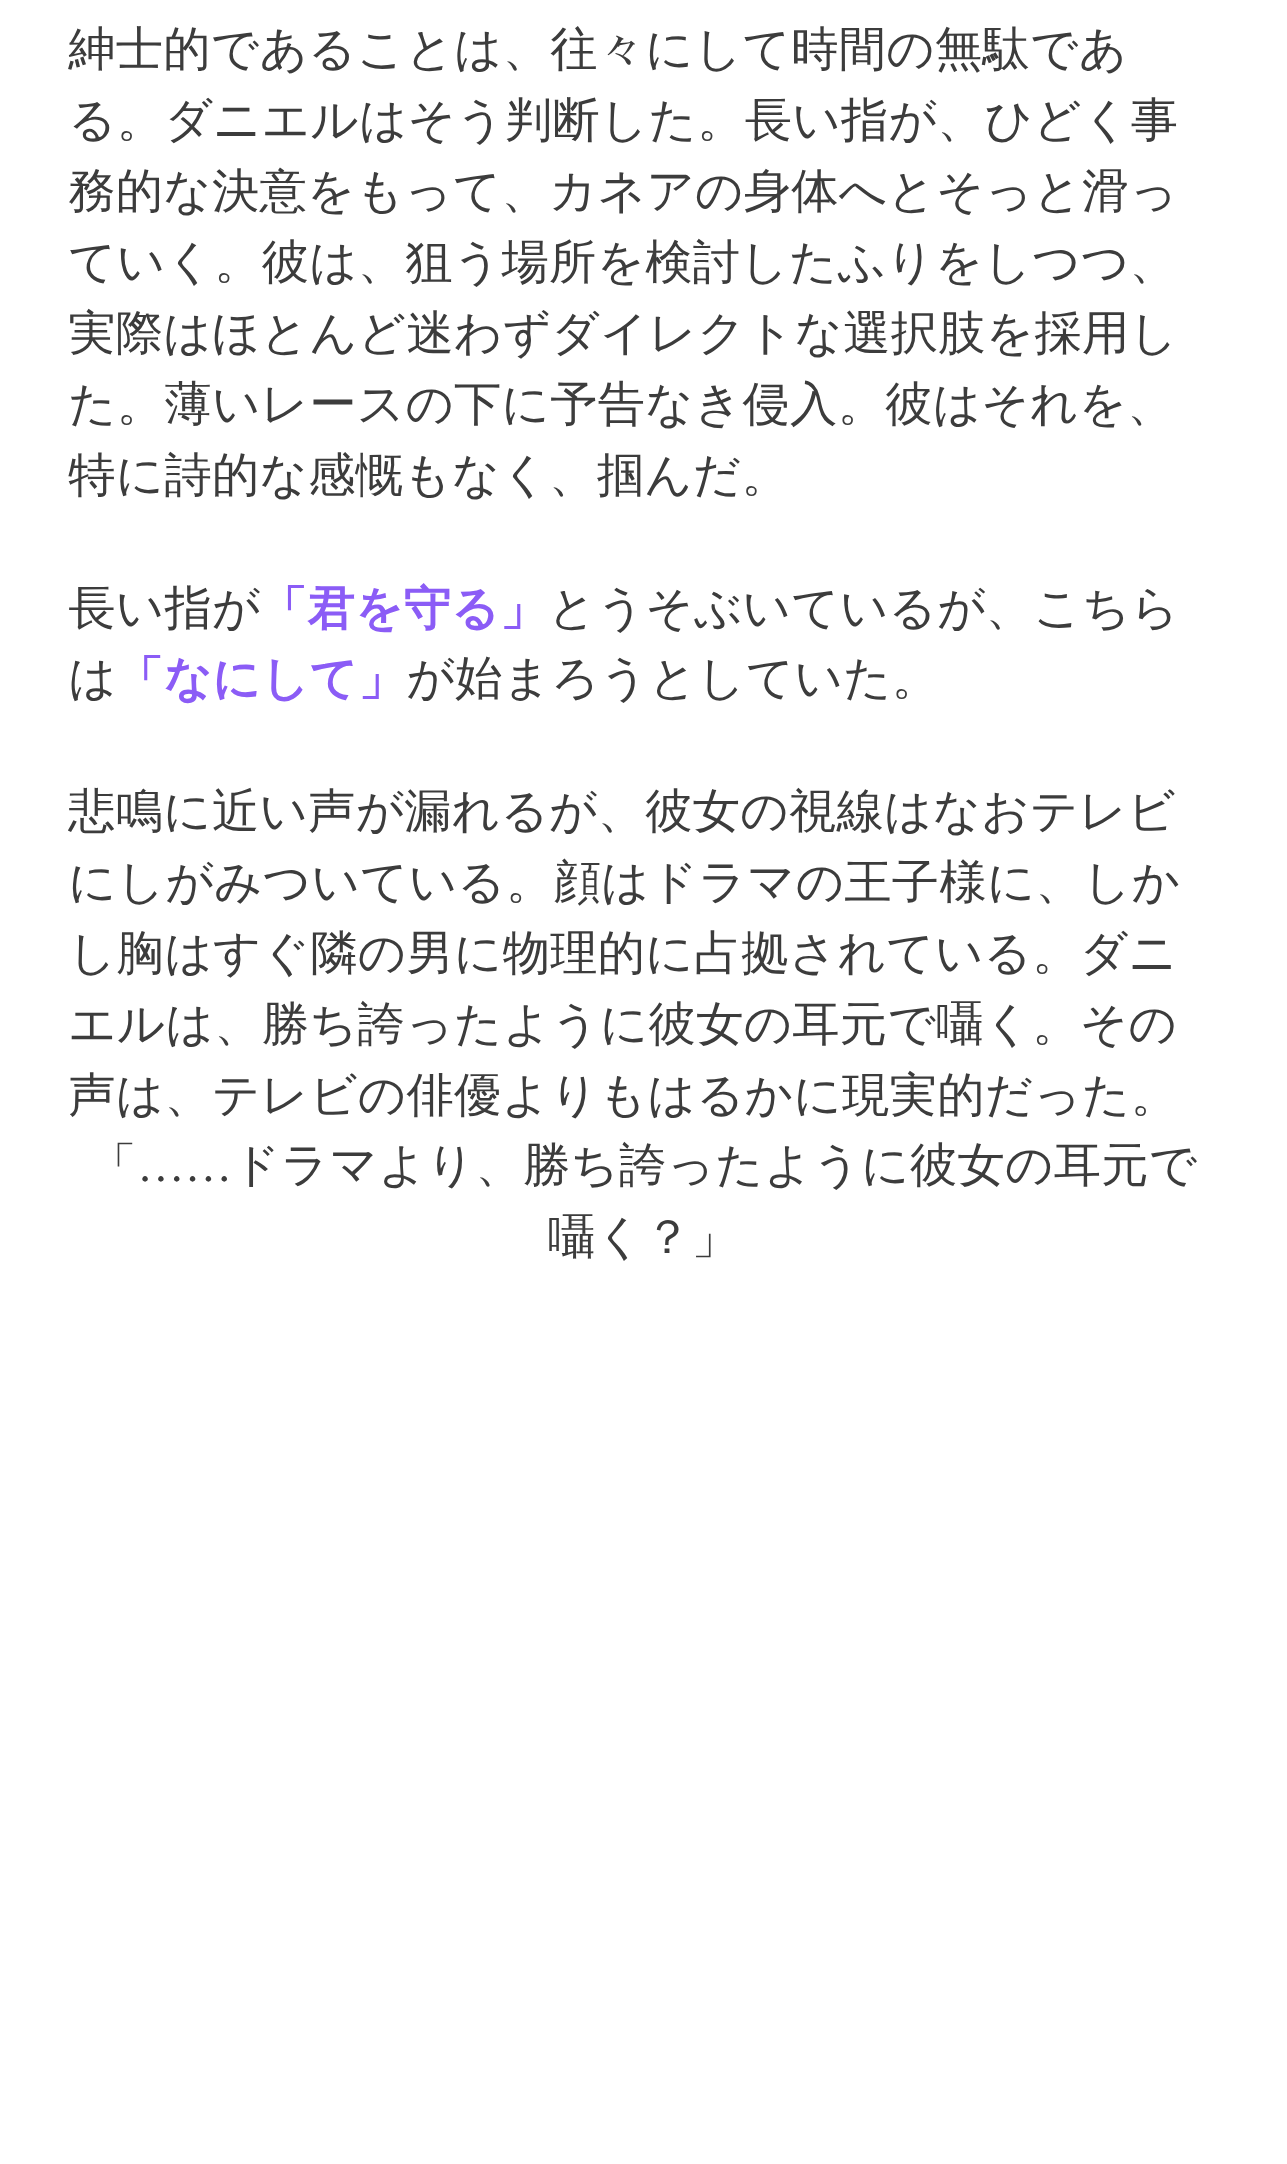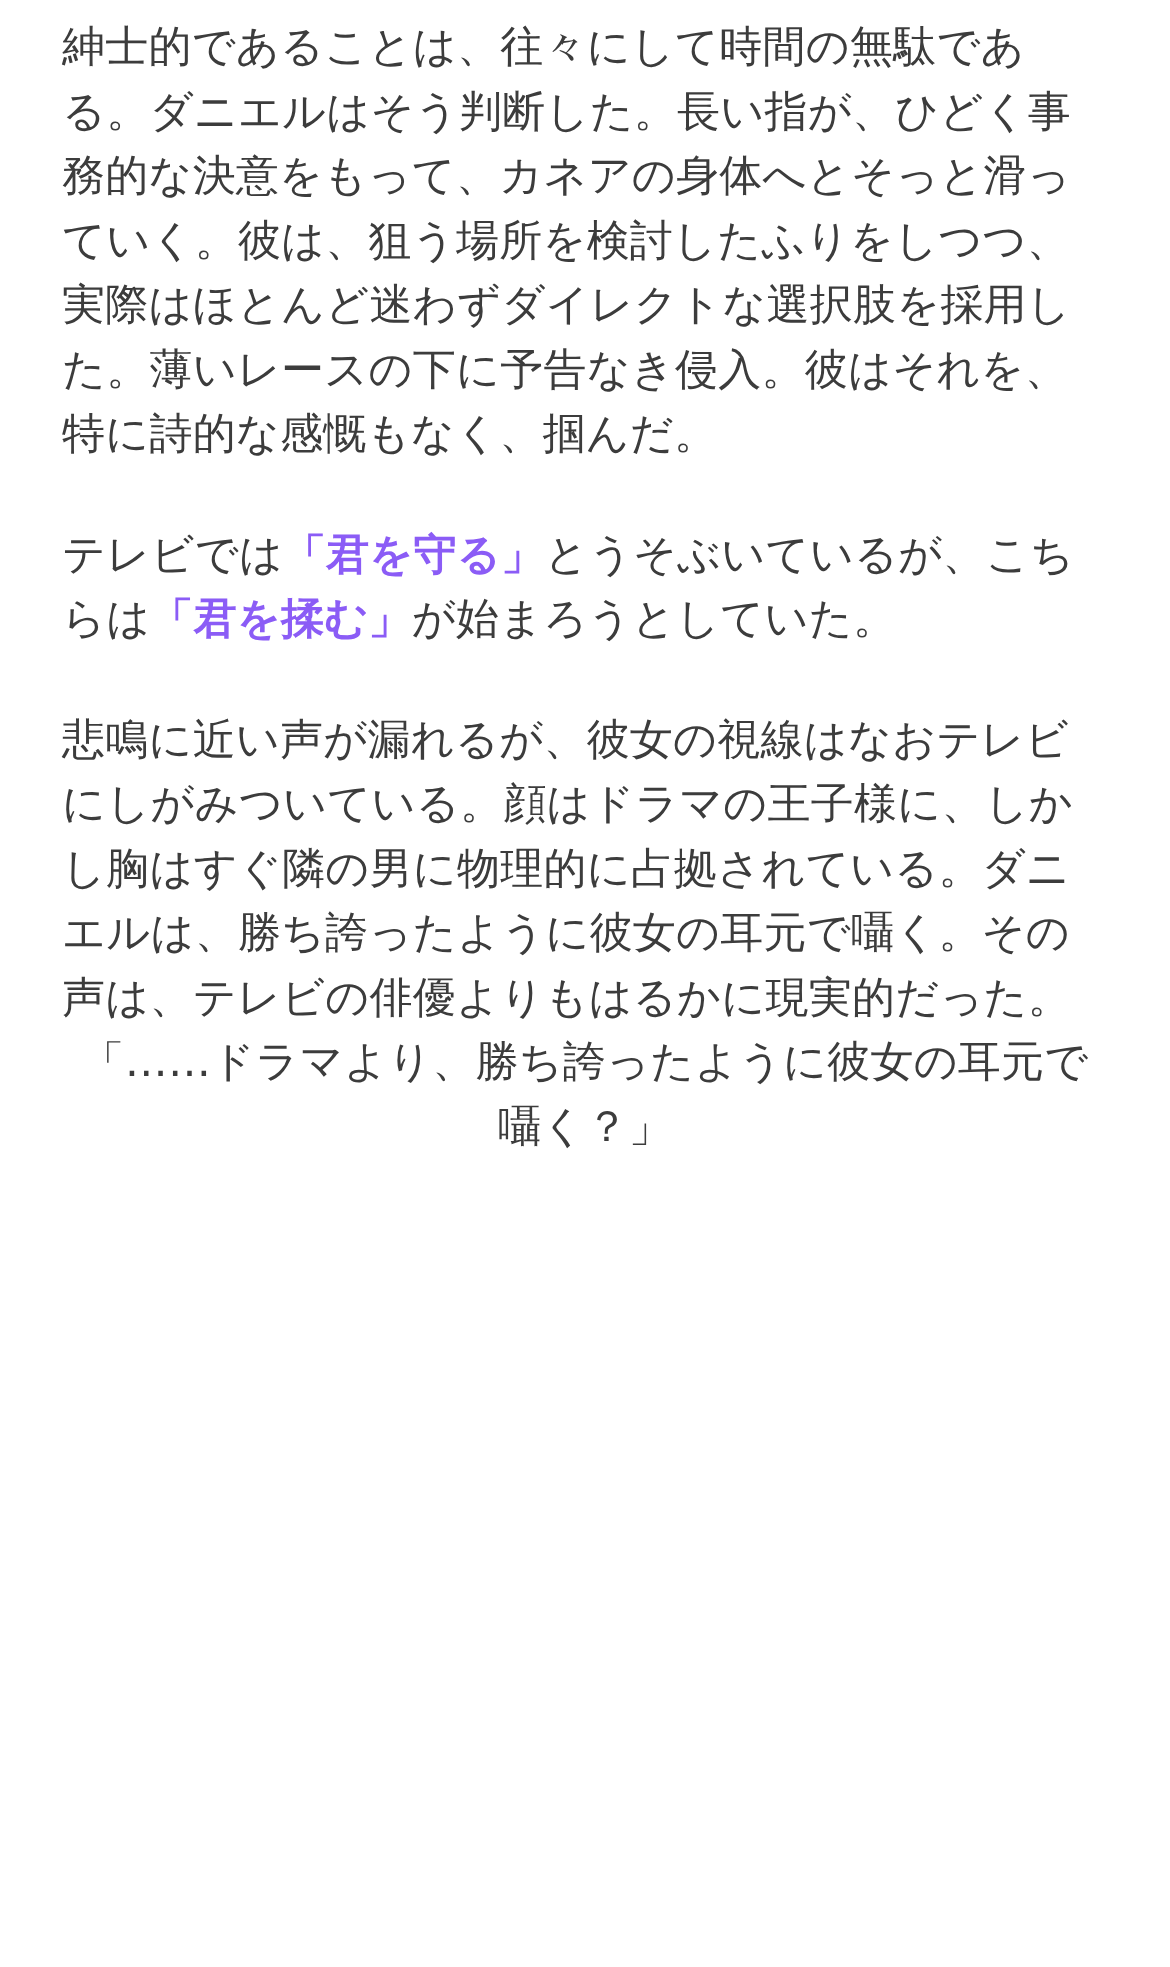--- a/index.html
+++ b/index.html
@@ -12,20 +12,21 @@
     min-height: 1967px;
     font-family: "DejaVu Sans", "Liberation Sans", sans-serif;
     color: #3c3c3c;
   }
   .page {
     box-sizing: border-box;
     width: 1170px;
     min-height: 1967px;
     padding: 14px 62px 12px 62px;
     background: #ffffff;
+    font-family: Liberation Serif, serif;
   }
   .para {
     font-size: 43px;
     line-height: 1.50;
     letter-spacing: 0.005em;
     color: #3c3c3c;
     margin: 0;
     text-align: left;
     word-break: break-all;
   }
@@ -43,21 +44,21 @@
 </style>
 </head>
 <body>
 
 <div class="page">
 
   <p class="para">紳士的であることは、往々にして時間の無駄である。ダニエルはそう判断した。長い指が、ひどく事務的な決意をもって、カネアの身体へとそっと滑っていく。彼は、狙う場所を検討したふりをしつつ、実際はほとんど迷わずダイレクトな選択肢を採用した。薄いレースの下に予告なき侵入。彼はそれを、特に詩的な感慨もなく、掴んだ。</p>
 
   <div class="spacer"></div>
 
-  <p class="para"><span>テレビでは</span><span class="bold">「君を守る」</span><span>とうそぶいているが、こちらは</span><span class="bold">「君を揉む」</span><span>が始まろうとしていた。</span></p>
+  <p class="para"><span>長い指が</span><span class="bold">「君を守る」</span><span>とうそぶいているが、こちらは</span><span class="bold">「なにして」</span><span>が始まろうとしていた。</span></p>
 
   <div class="spacer"></div>
 
 
   <p class="para">悲鳴に近い声が漏れるが、彼女の視線はなおテレビにしがみついている。顔はドラマの王子様に、しかし胸はすぐ隣の男に物理的に占拠されている。ダニエルは、勝ち誇ったように彼女の耳元で囁く。その声は、テレビの俳優よりもはるかに現実的だった。</p>
 
   <p class="para">「……ドラマより、勝ち誇ったように彼女の耳元で囁く？」</p>
 
 
 </div>

